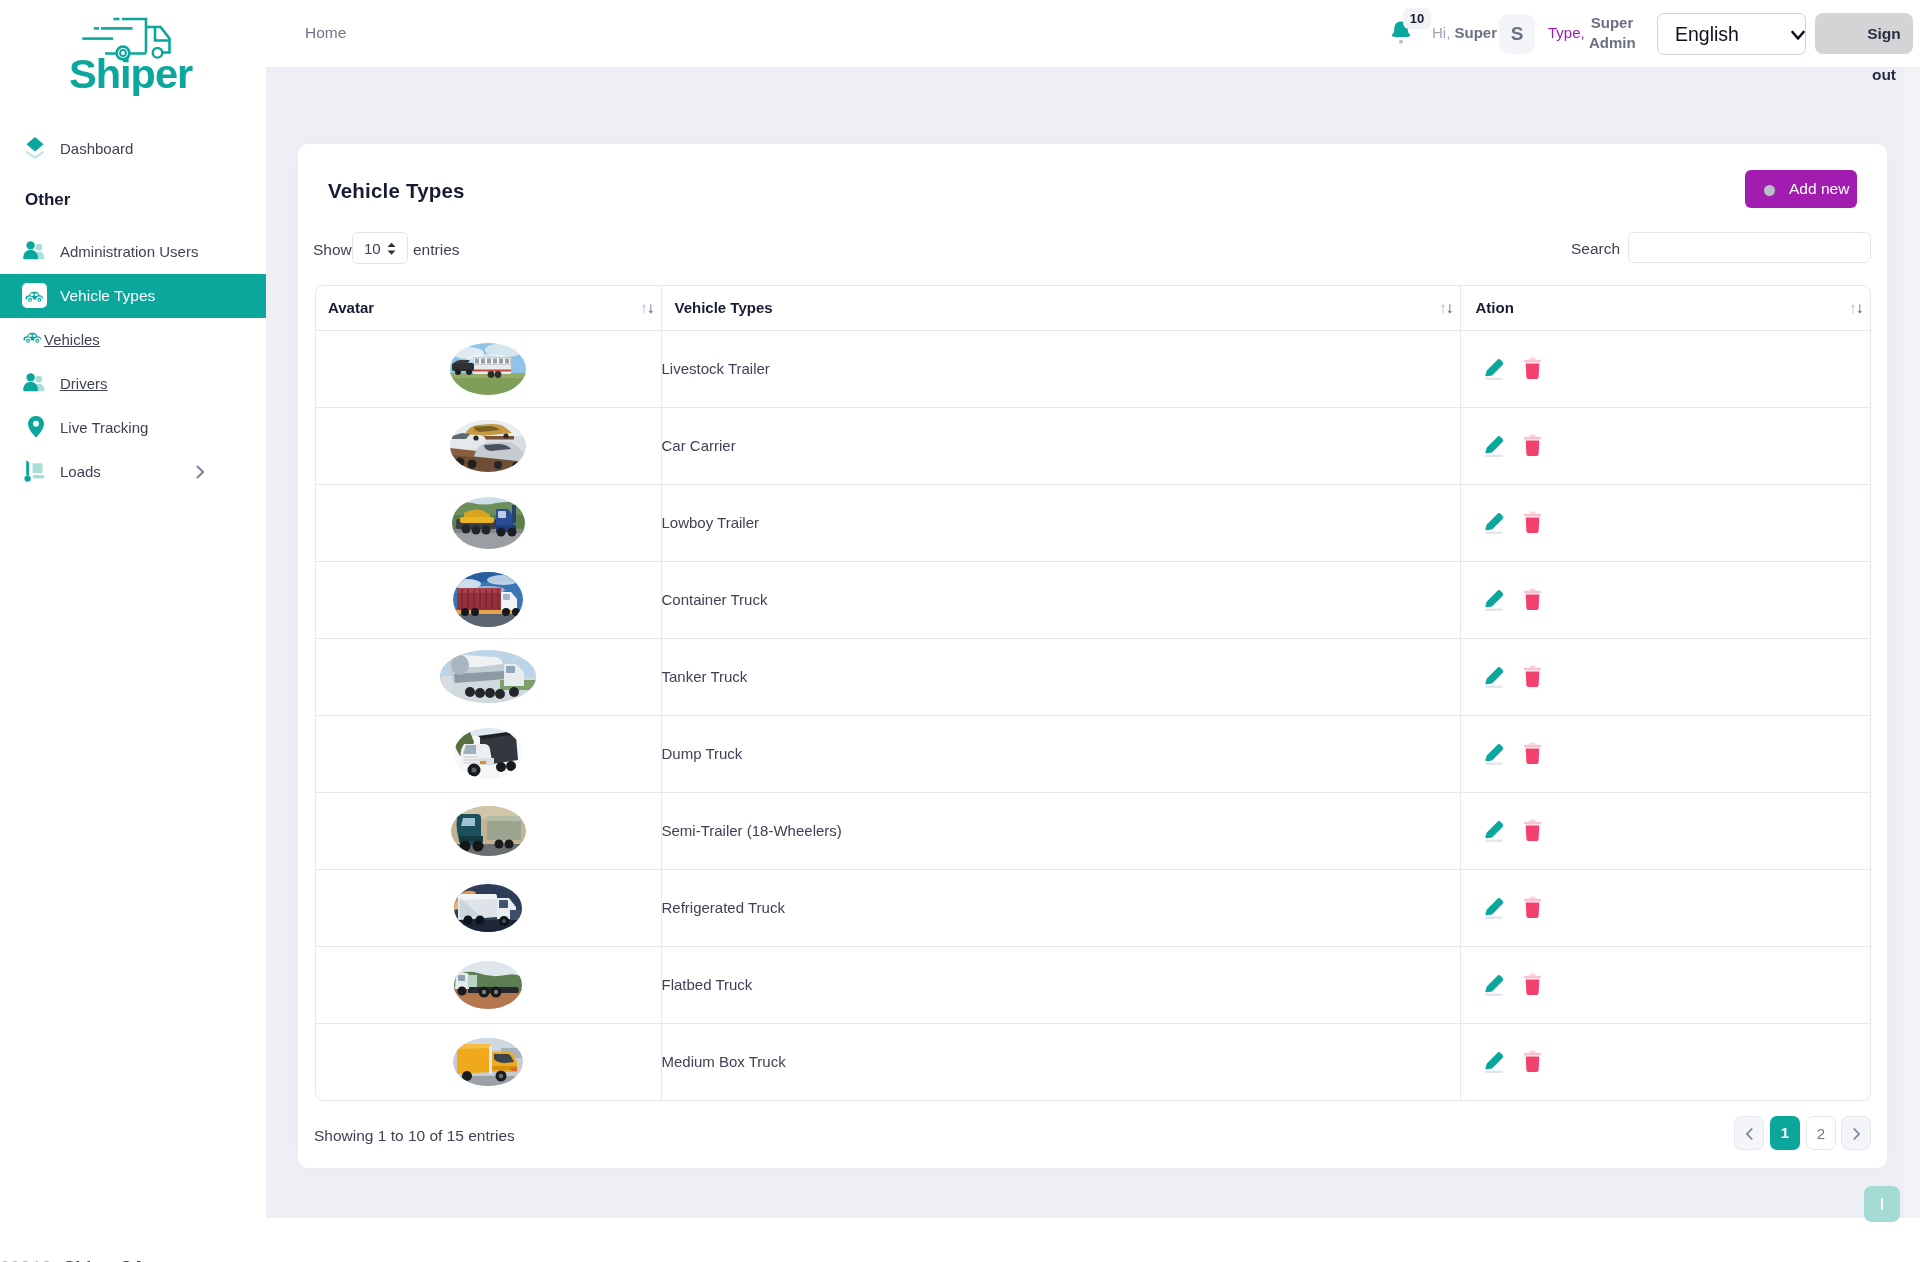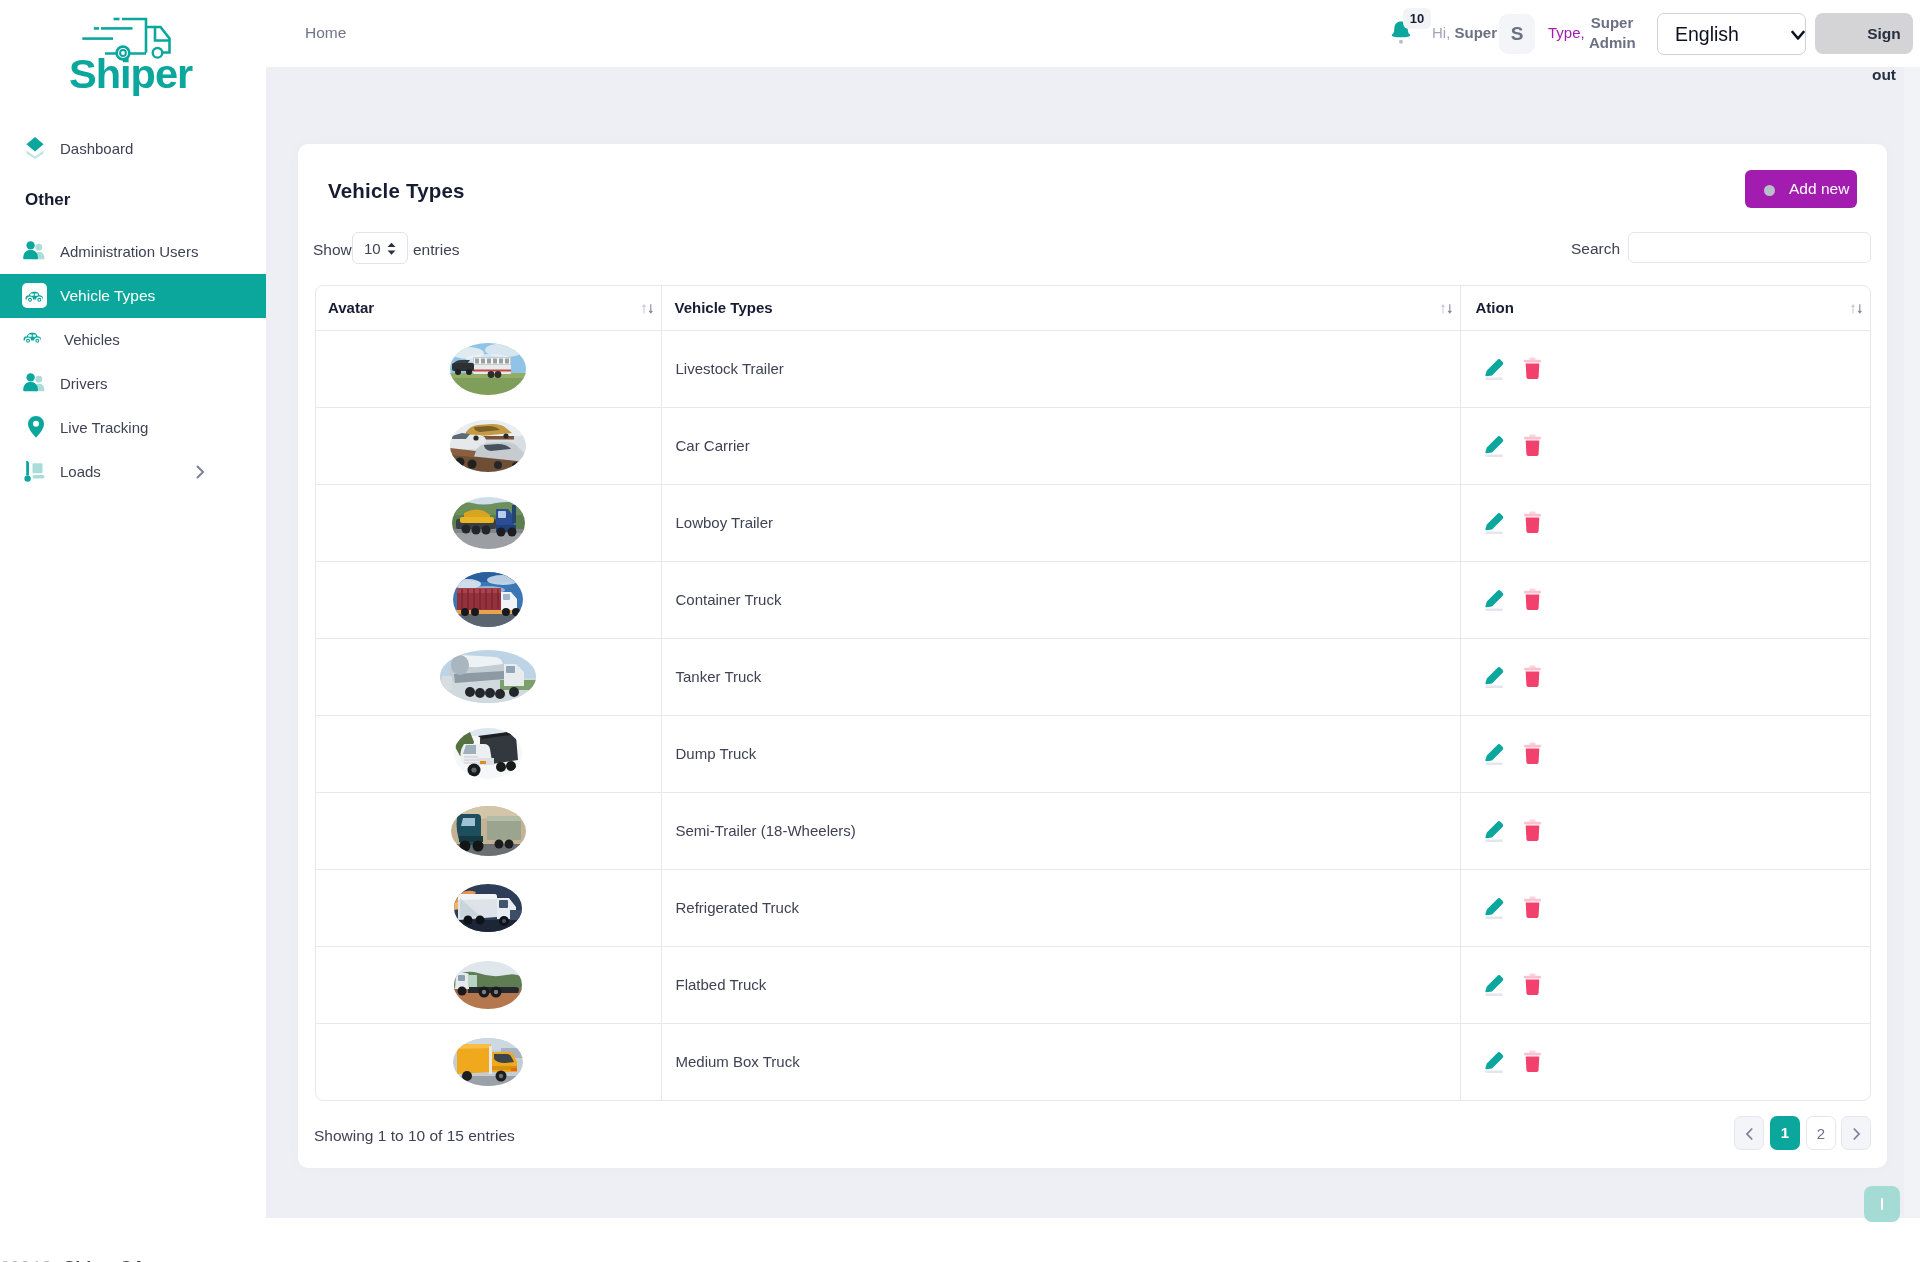--- a/index.html
+++ b/index.html
@@ -37,21 +37,21 @@
   
   #tablewrap { left:315px; top:285px; width:1556px; border:1px solid #e6e8f0; border-radius:8px; overflow:hidden; }
   table { width:100%; border-collapse:collapse; table-layout:fixed; }
   th { height:44px; font-size:15px; color:#181c32; text-align:left; font-weight:bold; position:relative; }
   th, td { border:1px solid #e6e8f0; }
   th:first-child, td:first-child { border-left:none; }
   th:last-child, td:last-child { border-right:none; }
   th { border-top:none; }
   tr:last-child td { border-bottom:none; }
   td { height:77px; }
-  td.veh { font-size:15px; color:#3f4254; padding-left:14px; }
+  td.veh { font-size:15px; color:#3f4254; }
   th.c1 { width:345px; padding-left:12px; }
   th.c2 { width:799px; padding-left:13px; }
   th.c3 { width:410px; padding-left:15px; }
   td.av { text-align:center; vertical-align:middle; }
   td.av svg { vertical-align:middle; }
   .sort { position:absolute; right:7px; top:15px; }
   td.act { padding-left:24px; }
   .icons { display:flex; gap:17px; align-items:center; }
   
   #showing { left:314px; top:1127px; font-size:15.5px; color:#3f4254; }
@@ -126,31 +126,31 @@
   <div class="abs" style="left:0;top:318px;width:266px;height:44px;">
     <svg class="abs" style="left:22px;top:11px;" width="25" height="20" viewBox="0 0 25 20">
       <path d="M1.5 11.2 q0-3.4 2-3.6 l1.2-0.2 q1.6-3.6 4.6-3.6 l2.2 0 q2.8 0 4 3.4 l1.4 0.3 q2 0.4 2 2.6 q0 1.5-1.2 1.5 l-15 0 q-1.2 0-1.2-0.4 Z" fill="#0ba79d"></path>
       <circle cx="6" cy="11.8" r="2.6" fill="#0ba79d" stroke="#fff" stroke-width="1.2"></circle>
       <circle cx="15.3" cy="11.8" r="2.6" fill="#0ba79d" stroke="#fff" stroke-width="1.2"></circle>
       <circle cx="6" cy="11.8" r="0.9" fill="#fff"></circle>
       <circle cx="15.3" cy="11.8" r="0.9" fill="#fff"></circle>
       <rect x="6.3" y="5.4" width="3.4" height="2.4" fill="#fff" rx="0.5"></rect>
       <rect x="10.8" y="5.4" width="3" height="2.4" fill="#fff" rx="0.5"></rect>
     </svg>
-    <span class="abs menu-txt" style="left:64px;top:13px;">Vehicles</span>
+    <span class="abs menu-txt" style="left:44px;top:13px;text-decoration:underline;">Vehicles</span>
   </div>
 
   <div class="abs" style="left:0;top:362px;width:266px;height:44px;">
     <svg class="abs" style="left:22px;top:10px;" width="25" height="22" viewBox="0 0 25 22">
       <circle cx="16.8" cy="7.2" r="3.4" fill="#a9ddd7"></circle>
       <path d="M11.7 18.5 c0-4.6 2.5-6.8 5.4-6.8 s5.3 2.2 5.3 6.8 q0 0.8-0.8 0.8 l-9.1 0 q-0.8 0-0.8-0.8 Z" fill="#a9ddd7"></path>
       <circle cx="8.6" cy="5.4" r="4.2" fill="#0ba79d"></circle>
       <path d="M1.2 18.3 c0-5.6 3.2-8.2 7.4-8.2 s7.4 2.6 7.4 8.2 q0 1-1 1 l-12.8 0 q-1 0-1-1 Z" fill="#0ba79d"></path>
     </svg>
-    <span class="abs menu-txt" style="left:60px;top:13px;">Drivers</span>
+    <span class="abs menu-txt" style="left:60px;top:13px;text-decoration:underline;">Drivers</span>
   </div>
 
   <div class="abs" style="left:0;top:406px;width:243px;height:44px;">
     <svg class="abs" style="left:28px;top:10px;" width="16" height="22" viewBox="0 0 16 22">
       <path d="M8 0 C3.6 0 0 3.5 0 7.9 C0 13.8 8 21.5 8 21.5 S16 13.8 16 7.9 C16 3.5 12.4 0 8 0 Z" fill="#0ba79d"></path>
       <circle cx="8" cy="7.7" r="3" fill="#fff"></circle>
     </svg>
     <span class="abs menu-txt" style="left:60px;top:13px;">Live Tracking</span>
   </div>
 

